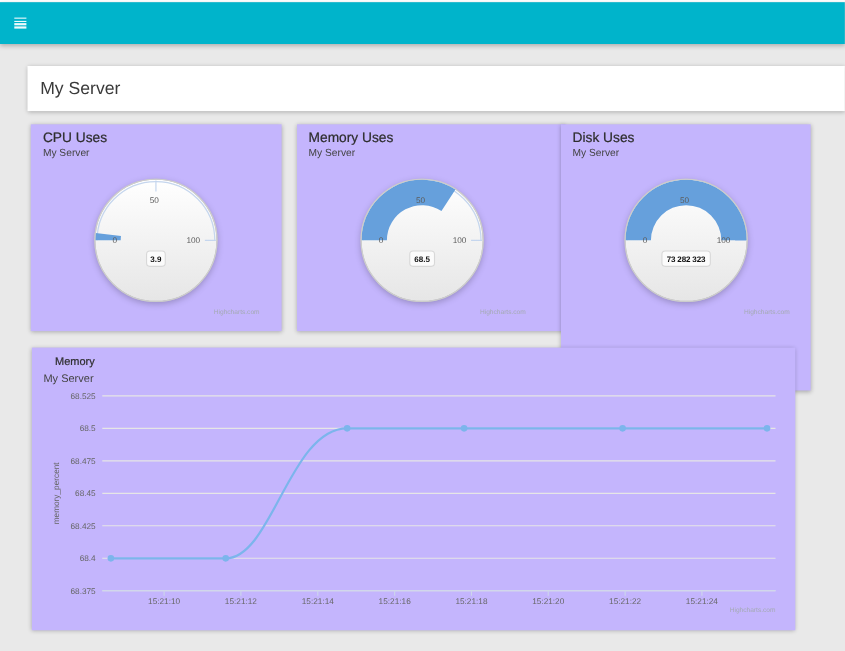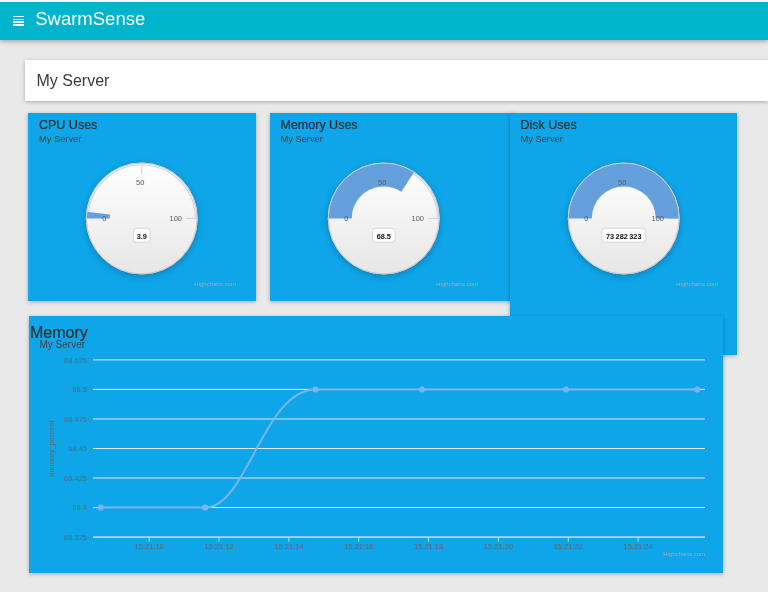--- a/index.html
+++ b/index.html
@@ -1,35 +1,34 @@
 <!DOCTYPE html>
 <html><head><meta charset="utf-8">
 <style>
 html,body{margin:0;padding:0;background:#e9e9e9;font-family:"Liberation Sans",sans-serif;width:768px;height:592px;overflow:hidden}
 .topwhite{position:absolute;left:0;top:0;width:100%;height:2px;background:#ffffff}
 .header{position:absolute;left:0;top:2px;width:100%;height:38px;background:#00b4cb;box-shadow:0 2px 4px rgba(0,0,0,0.25)}
 .burger{position:absolute;left:13px;top:13.9px;width:10.5px;height:12px}
 .burger div{height:1.5px;background:#eefafc;margin-bottom:1.3px}
 .htitle{position:absolute;left:35.2px;top:0;line-height:34.8px;font-size:18.5px;color:#ffffff}
-.card{position:absolute;background:#0ea5e9;box-shadow:0 1px 4px rgba(0,0,0,0.28)}
+.card{position:absolute;background:#c4b5fd;box-shadow:0 1px 4px rgba(0,0,0,0.28)}
 .servercard{position:absolute;left:25px;top:60px;width:743px;height:41px;background:#ffffff;box-shadow:0 1px 4px rgba(0,0,0,0.28)}
 .servertext{position:absolute;left:11.5px;top:0;line-height:41px;font-size:16px;color:#3a3a3a}
 .ctitle{position:absolute;left:11px;top:5.2px;font-size:12.5px;color:#2e2e2e;font-weight:500;-webkit-text-stroke:0.2px #2e2e2e}
 .csub{position:absolute;left:11px;top:20.7px;font-size:9.3px;color:#434343}
 </style></head>
 <body>
 <div class="topwhite"></div>
 <div class="header">
  <div class="burger">
       <div></div>
       <div></div>
       <div></div>
       <div></div>
     </div>
- <div class="htitle">SwarmSense</div>
 </div>
 <div class="servercard">
     <div class="servertext">My Server</div>
   </div>
 <div class="card" style="left:28px;top:113px;width:227.5px;height:188px">
 <div class="ctitle">CPU Uses</div>
 <div class="csub">My Server</div>
 <svg width="227.5" height="188" viewBox="0 0 227.5 188" style="position:absolute;left:0;top:0;font-family:'Liberation Sans',sans-serif">
 <defs>
  <linearGradient id="pg28" x1="0" y1="0" x2="0" y2="1">
@@ -99,21 +98,21 @@
 <circle cx="113.75" cy="105.5" r="55.5" fill="none" stroke="#cdcdcd" stroke-width="1"></circle>
 <text x="76.45" y="108.1" font-size="7.5" fill="#5d5d5d" text-anchor="middle">0</text>
 <text x="112.25" y="71.9" font-size="7.5" fill="#5d5d5d" text-anchor="middle">50</text>
 <text x="147.75" y="108.1" font-size="7.5" fill="#5d5d5d" text-anchor="middle">100</text>
 <rect x="91.75" y="115.20" width="44" height="14" rx="3" fill="#fbfbfb" stroke="#d8d8d8" stroke-width="1"></rect>
 <text x="113.75" y="125.50" font-size="7.3" font-weight="bold" fill="#111111" text-anchor="middle">73 282 323</text>
 <text x="208.0" y="172.5" font-size="6" fill="#a4aab3" text-anchor="end">Highcharts.com</text>
 </svg>
 </div>
 <div class="card" style="left:29px;top:315.5px;width:694px;height:257.5px">
-<div class="ctitle" style="font-size:16px;left:1px;top:8.9px">Memory</div>
+<div class="ctitle" style="font-size:10px;left:21px;top:8.9px">Memory</div>
 <div class="csub" style="font-size:10px;left:10.5px;top:23.5px">My Server</div>
 <svg width="694" height="258" viewBox="0 0 694 258" style="position:absolute;left:0;top:0;font-family:'Liberation Sans',sans-serif">
 <line x1="64" y1="43.9" x2="676" y2="43.9" stroke="#e6e6e6" stroke-width="1"></line>
 <line x1="64" y1="73.4" x2="676" y2="73.4" stroke="#e6e6e6" stroke-width="1"></line>
 <line x1="64" y1="103.0" x2="676" y2="103.0" stroke="#e6e6e6" stroke-width="1"></line>
 <line x1="64" y1="132.5" x2="676" y2="132.5" stroke="#e6e6e6" stroke-width="1"></line>
 <line x1="64" y1="162.0" x2="676" y2="162.0" stroke="#e6e6e6" stroke-width="1"></line>
 <line x1="64" y1="191.5" x2="676" y2="191.5" stroke="#e6e6e6" stroke-width="1"></line>
 <line x1="64" y1="221.1" x2="676" y2="221.1" stroke="#e6e6e6" stroke-width="1"></line>
 <line x1="64" y1="221.1" x2="676" y2="221.1" stroke="#ccd6eb" stroke-width="1"></line>

